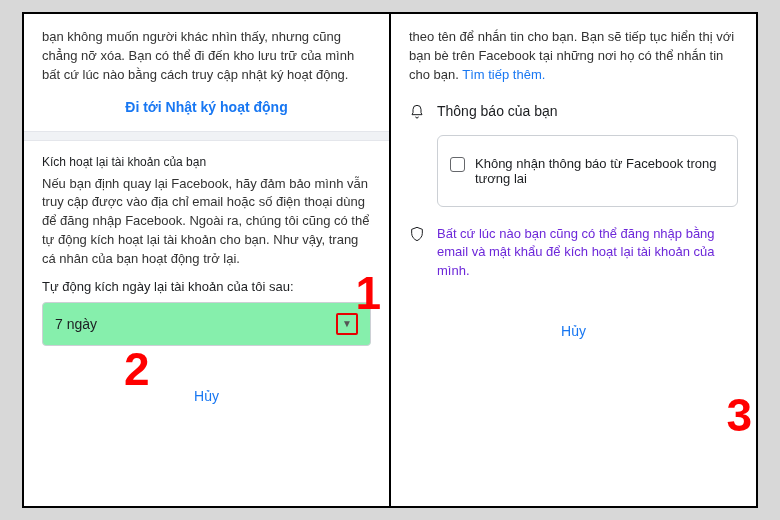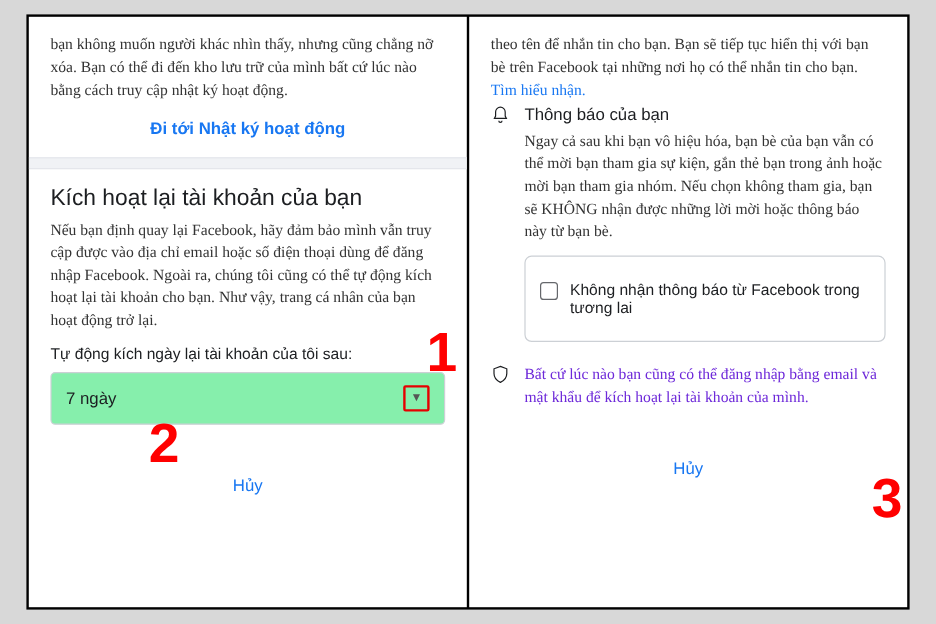--- a/index.html
+++ b/index.html
@@ -27,40 +27,39 @@
       background: #fff;
       padding: 14px 18px 12px 18px;
       position: relative;
       overflow: hidden;
     }
     .pane-right { background: #fff; }
     .body-text {
       font-size: 13px;
       color: #333;
       line-height: 1.45;
-      font-family: Liberation Serif, serif;
     }
     .faded-top { color: #333; }
     .link-text { color: #1877f2; }
     .center-link {
       text-align: center;
       color: #1877f2;
       font-size: 14px;
       font-weight: 700;
       padding: 14px 0 16px 0;
     }
     .divider {
       height: 10px;
       background: #f0f2f5;
       margin: 0 -18px 14px -18px;
       border-top: 1px solid #e4e6eb;
       border-bottom: 1px solid #e4e6eb;
     }
     .section-title {
-      font-size: 19px;
+      font-size: 12px;
       color: #1c1e21;
       margin-bottom: 6px;
       font-weight: 400;
     }
     .label-small {
       font-size: 13px;
       color: #1c1e21;
       margin: 10px 0 8px 0;
     }
     .select-box {
@@ -163,33 +162,32 @@
       <span class="chevron">▼</span>
     </div>
     <div class="cancel-link">Hủy</div>
 
     <div class="annot" style="top:252px; right:8px;">1</div>
     <div class="annot" style="top:328px; left:100px;">2</div>
   </div>
 
   <div class="pane pane-right">
     <div class="body-text">
-      <span>theo tên để nhắn tin cho bạn. Bạn sẽ tiếp tục hiển thị với bạn bè trên Facebook tại những nơi họ có thể nhắn tin cho bạn. </span><span class="link-text">Tìm hiểu nhận.</span>
-    </div>
-
-    <div class="icon-col" style="margin-top:2px;">
+      <span>theo tên để nhắn tin cho bạn. Bạn sẽ tiếp tục hiển thị với bạn bè trên Facebook tại những nơi họ có thể nhắn tin cho bạn. </span><span class="link-text">Tìm tiếp thêm.</span>
+    </div>
+
+    <div class="icon-col" style="margin-top:18px;">
       <div class="icon">
         <svg viewBox="0 0 24 24">
             <path d="M6 8a6 6 0 1 1 12 0v5l1.5 3h-15L6 13V8z"></path>
             <path d="M10 19a2 2 0 0 0 4 0"></path>
           </svg>
       </div>
       <div style="flex:1">
         <div class="section-title" style="font-size:14px;">Thông báo của bạn</div>
-        <div class="body-text">Ngay cả sau khi bạn vô hiệu hóa, bạn bè của bạn vẫn có thể mời bạn tham gia sự kiện, gắn thẻ bạn trong ảnh hoặc mời bạn tham gia nhóm. Nếu chọn không tham gia, bạn sẽ KHÔNG nhận được những lời mời hoặc thông báo này từ bạn bè.</div>
       </div>
     </div>
 
     <div class="checkbox-card">
       <div class="checkbox"></div>
       <div>Không nhận thông báo từ Facebook trong tương lai</div>
     </div>
 
     <div class="icon-col">
       <div class="icon">

